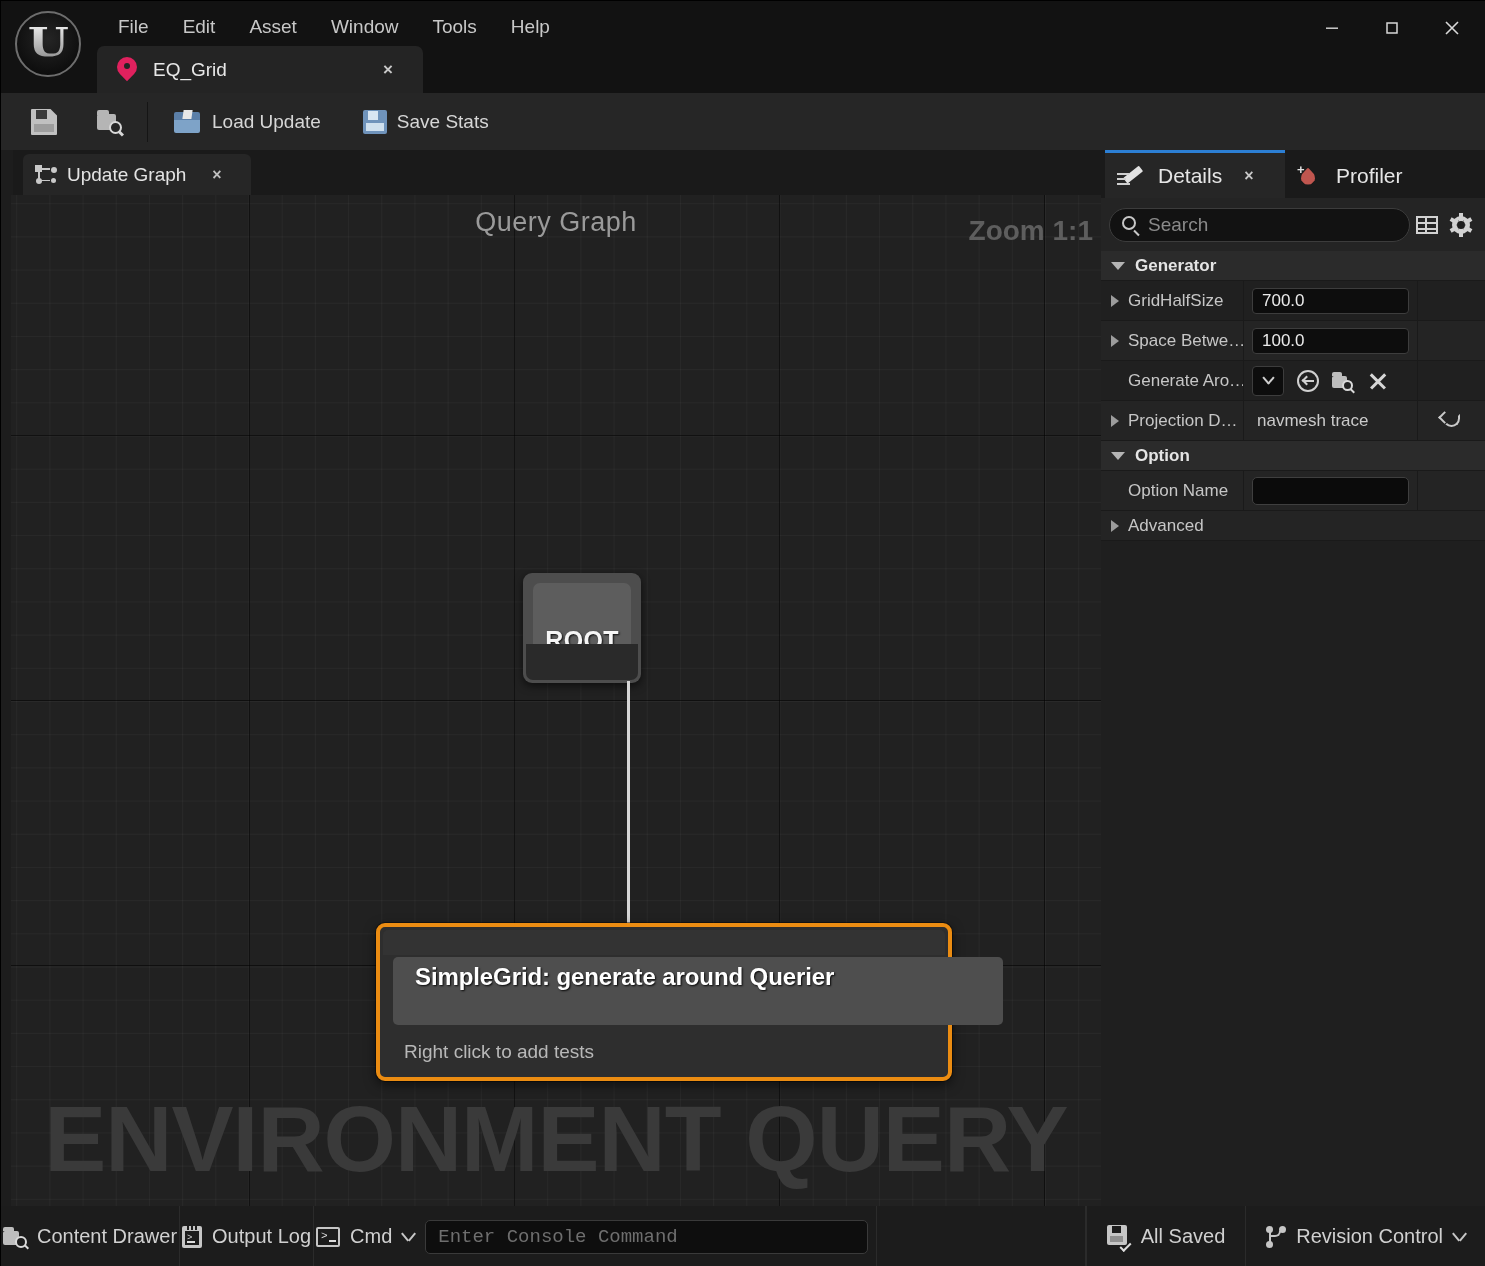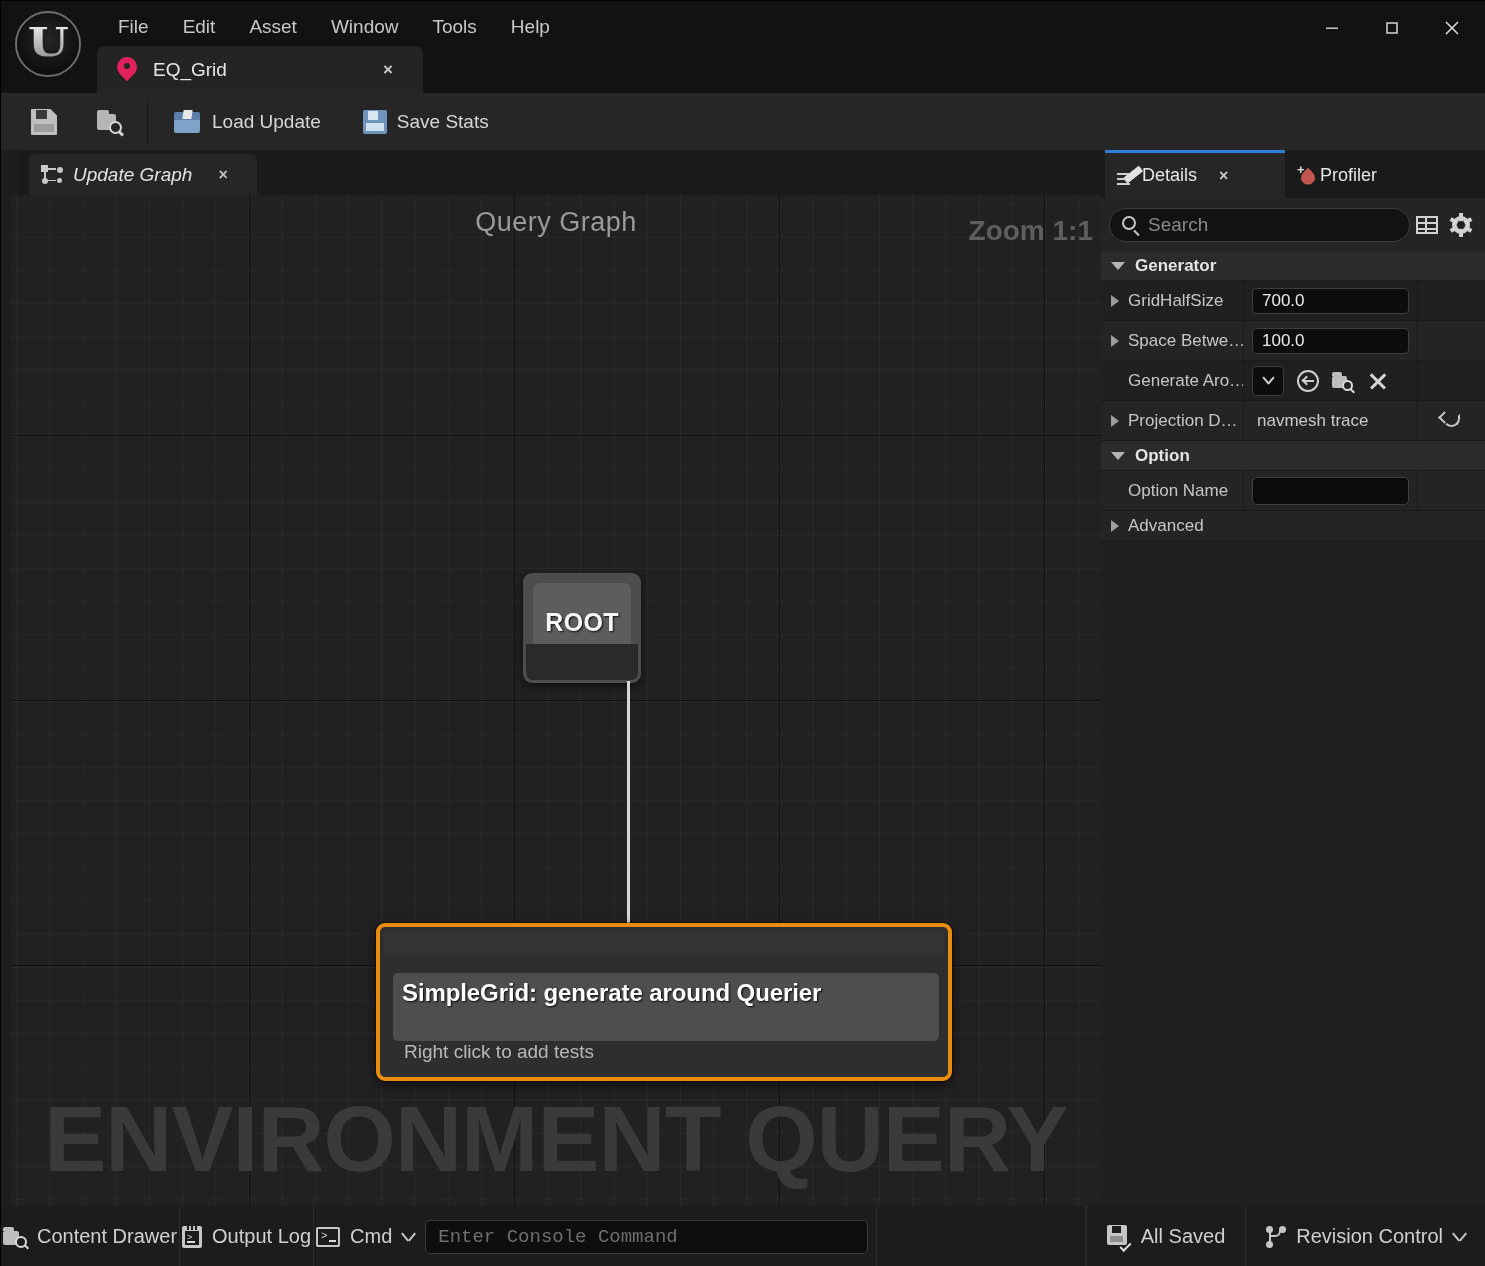--- a/index.html
+++ b/index.html
@@ -116,21 +116,21 @@
   .bluefloppy .s { position:absolute; left:5px; top:1px; width:10px; height:9px; background:#d9e6f2; }
   .bluefloppy .l { position:absolute; left:3px; bottom:3px; width:18px; height:8px; background:#cfe0ee; }
 
   
   #main {
     position:absolute; left:0; top:149px; width:1485px; height:1056px;
   }
 
   
   #graph-panel { position:absolute; left:0; top:0; width:1100px; height:1056px; background:#1d1d1d; }
-  #graph-tabstrip { position:absolute; left:18px; top:0; width:1100px; height:45px; background:#1a1a1a;font-style:italic; }
+  #graph-tabstrip { position:absolute; left:12px; top:0; width:1100px; height:45px; background:#1a1a1a; }
   #graph-tab {
     position:absolute; left:10px; top:4px; height:41px; min-width:228px;
     background:#262626; border-radius:6px 6px 0 0;
     display:flex; align-items:center; padding:0 12px;
   }
   .nodeicon { width:22px; height:19px; position:relative; margin-right:10px; }
   .nodeicon i { position:absolute; background:#c9c9c9; display:block; }
   .nodeicon .s1 { left:0; top:0; width:7px; height:7px; }
   .nodeicon .s2 { right:0; top:2px; width:6px; height:6px; border-radius:50%; }
   .nodeicon .s3 { left:1px; bottom:0; width:6px; height:6px; border-radius:50%; }
@@ -169,21 +169,21 @@
 
   
   #root-node {
     position:absolute; left:512px; top:378px; width:118px; height:110px;
     background:#4d4d4d; border-radius:9px;
     box-shadow: 0 3px 8px rgba(0,0,0,0.6);
   }
   #root-node .inner {
     position:absolute; left:10px; top:10px; width:98px; height:72px;
     background:#5d5d5d; border-radius:7px;
-    display:flex; align-items:center; justify-content:center; padding-top:7px;
+    display:flex; align-items:flex-end; justify-content:center; padding-top:7px;
   }
   #root-node .inner span {
     color:#f6f6f6; font-size:25px; font-weight:700; letter-spacing:0.3px;
     text-shadow: 1px 1px 2px rgba(0,0,0,0.85);
   }
   #root-node .foot {
     position:absolute; left:3px; bottom:3px; width:112px; height:36px;
     background:#2a2a2a; border-radius:0 0 7px 7px;
   }
 
@@ -202,22 +202,22 @@
   #grid-node {
     position:absolute; left:365px; top:728px; width:576px; height:158px;
     background:#2e2e2e; border:4px solid #eb8c12; border-radius:9px;
     box-shadow: 0 0 0 1px rgba(0,0,0,0.4), 0 4px 12px rgba(0,0,0,0.55);
   }
   #grid-node .gn-header {
     position:absolute; left:3px; top:3px; right:3px; height:25px;
     background:#333333; border-radius:5px 5px 0 0;
   }
   #grid-node .gn-body {
-    position:absolute; left:13px; top:30px; width:546px; height:68px;
-    background:#4e4e4e; border-radius:5px; padding:6px 10px 0 9px;margin-top:16px;
+    position:absolute; left:13px; top:30px; width:610px; height:68px;
+    background:#4e4e4e; border-radius:5px; padding:6px 10px 0 22px;
   }
   #grid-node .gn-title {
     color:#ffffff; font-size:24px; font-weight:700; letter-spacing:-0.1px;
     text-shadow: 1px 1px 2px rgba(0,0,0,0.9); white-space:nowrap;
   }
   #grid-node .gn-sub {
     color:#cfcfcf; font-size:18px; margin-top:3px; white-space:nowrap;
   }
   #grid-node .gn-hint {
     position:absolute; left:24px; bottom:14px; color:#b8b8b8; font-size:19px;
@@ -228,21 +228,21 @@
   #details-tabstrip { position:absolute; left:0; top:0; width:385px; height:48px; background:#1a1a1a; }
   #tab-details {
     position:absolute; left:4px; top:0; width:180px; height:48px;
     background:#262626; border-top:3px solid #2c7fd4;
     display:flex; align-items:center; padding-left:12px;
   }
   #tab-profiler {
     position:absolute; left:186px; top:3px; width:190px; height:45px;
     background:#1a1a1a; display:flex; align-items:center; padding-left:10px;
   }
-  .tabtext { color:#e6e6e6; font-size:18px; margin-left:1px; }
+  .tabtext { color:#e6e6e6; font-size:21px; margin-left:17px; }
   #tab-details .close { margin-left:22px; color:#c9c9c9; font-size:16px; font-weight:600; }
 
   
   .pencilicon { width:24px; height:21px; position:relative; }
   .pencilicon .pen {
     position:absolute; right:0px; top:0px; width:20px; height:7px; background:#e2e2e2;
     transform:rotate(-38deg); transform-origin: right center; border-radius:1px;
   }
   .pencilicon .l1 { position:absolute; left:0; top:8px; width:12px; height:2px; background:#cfcfcf; }
   .pencilicon .l2 { position:absolute; left:0; top:13px; width:9px; height:2px; background:#cfcfcf; }

